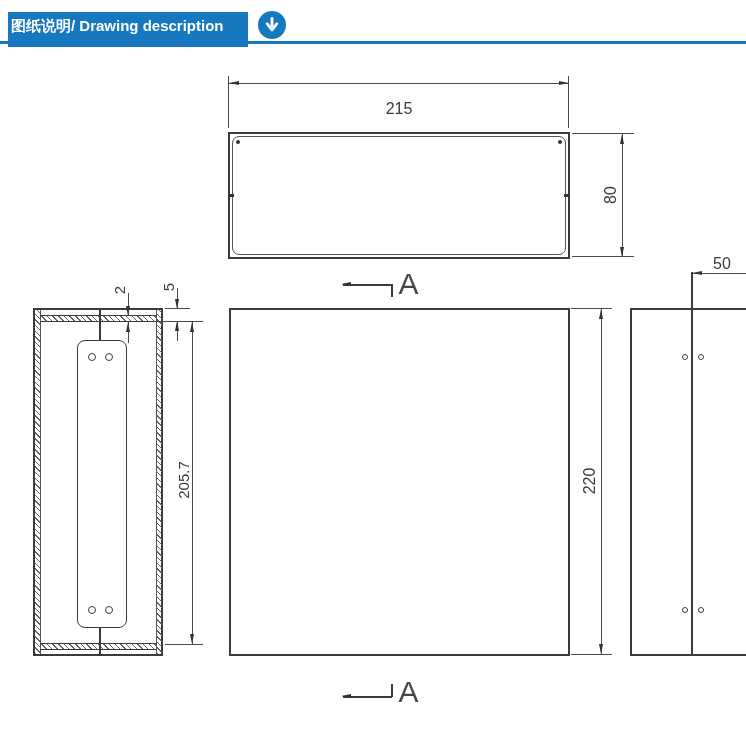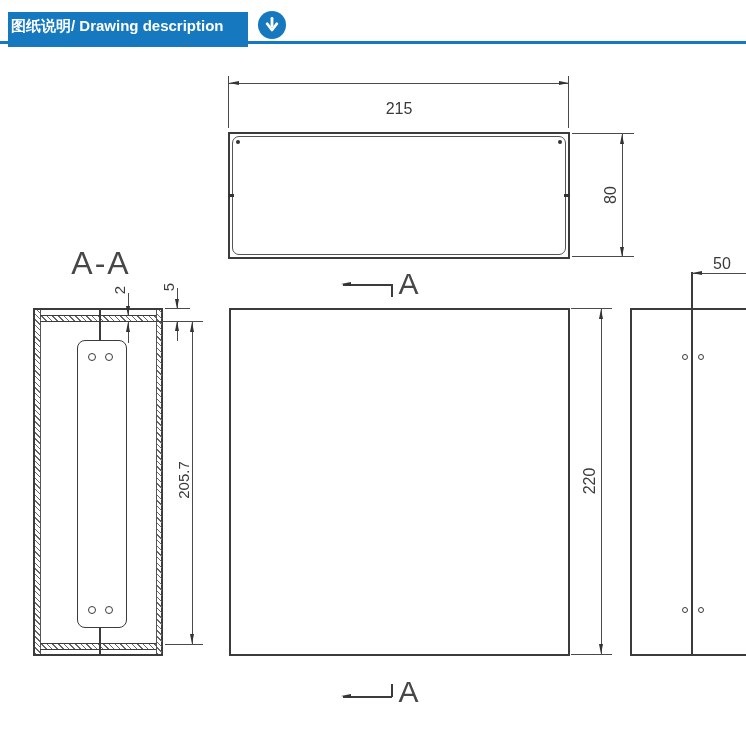--- a/index.html
+++ b/index.html
@@ -70,21 +70,20 @@
   <div class="abs vl thin" style="left:622px;top:134px;height:123px;"></div>
   <div class="abs ar ar-up" style="left:620px;top:134px;"></div>
   <div class="abs ar ar-down" style="left:620px;top:247px;"></div>
   <div class="abs dim rot" style="left:611px;top:195px;">80</div>
 
   <div class="abs hl" style="left:343px;top:284px;width:49px;"></div>
   <div class="abs vl" style="left:391px;top:284px;height:13px;"></div>
   <div class="abs ar ar-left" style="left:341px;top:282px;"></div>
   <div class="abs dim biglabel" style="left:411px;top:284px;">A</div>
 
-  <div class="abs dim big" style="left:101px;top:263px;">A-A</div>
   <div class="abs outline" style="left:33px;top:308px;width:130px;height:348px;"></div>
   <div class="abs hatch" style="left:35px;top:310px;width:5px;height:344px;border-right:1px solid #555;"></div>
   <div class="abs hatch" style="left:156px;top:310px;width:5px;height:344px;border-left:1px solid #555;"></div>
   <div class="abs hatch" style="left:40px;top:315px;width:116px;height:7px;border-top:1px solid #3b3b3b;border-bottom:1px solid #3b3b3b;box-sizing:border-box;"></div>
   <div class="abs hatch" style="left:40px;top:643px;width:116px;height:7px;border-top:1px solid #3b3b3b;border-bottom:1px solid #3b3b3b;box-sizing:border-box;"></div>
   <div class="abs vl" style="left:99px;top:310px;height:30px;"></div>
   <div class="abs vl" style="left:99px;top:628px;height:26px;"></div>
   <div class="abs outline thin" style="left:77px;top:340px;width:50px;height:288px;border-radius:8px;"></div>
   <div class="abs hole" style="left:88px;top:353px;width:8px;height:8px;"></div>
   <div class="abs hole" style="left:105px;top:353px;width:8px;height:8px;"></div>

